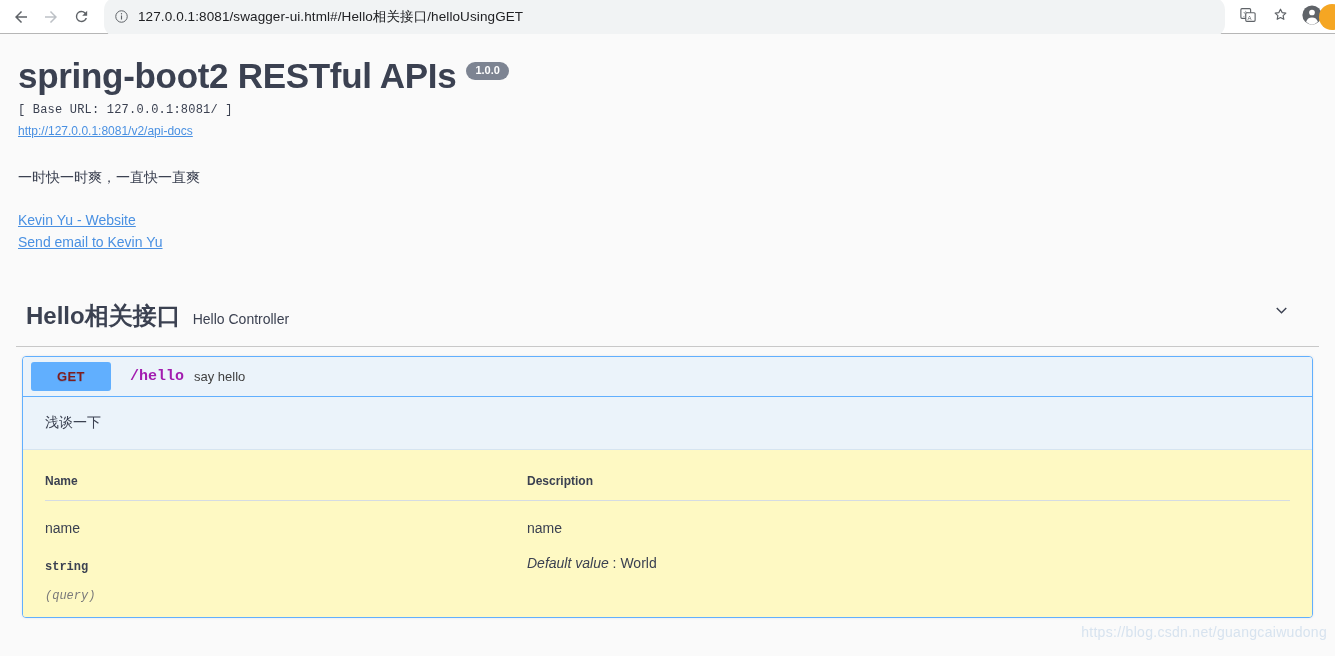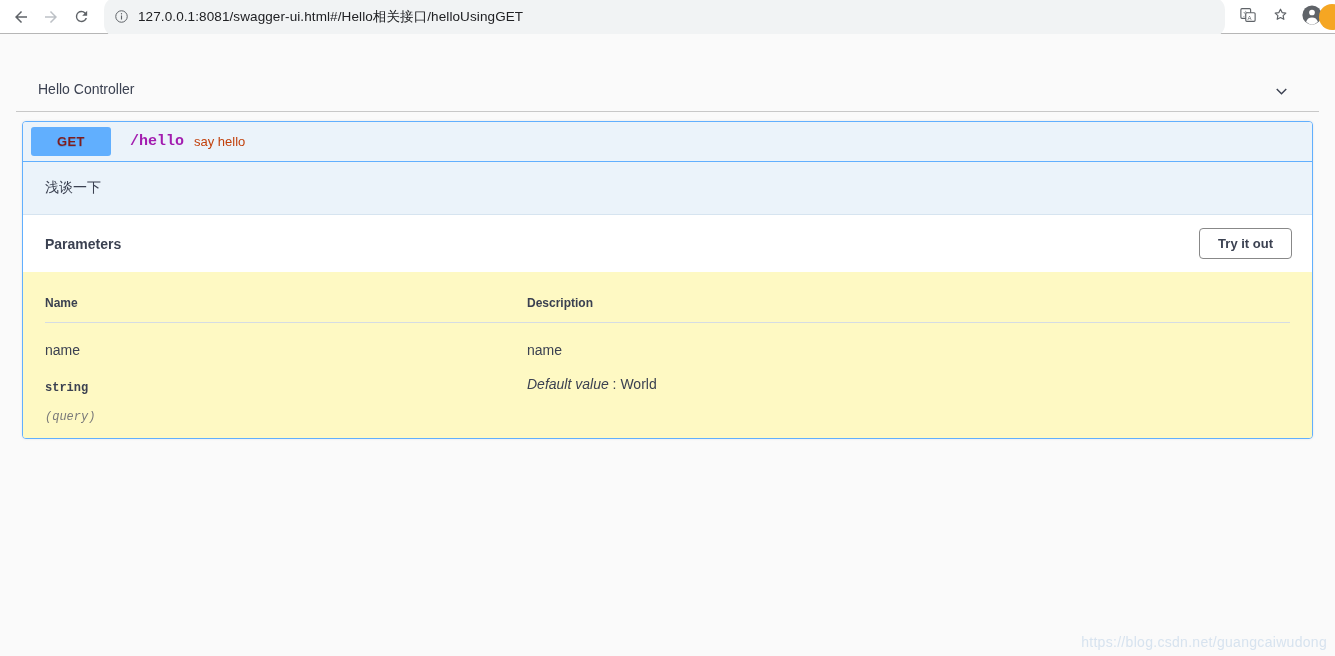--- a/index.html
+++ b/index.html
@@ -183,21 +183,21 @@
   }
   .op-path {
     font-family: "Liberation Mono", monospace;
     font-size: 15px;
     font-weight: bold;
     color: #a21caf;
     margin-left: 19px;
   }
   .op-summary {
     font-size: 13px;
-    color: #c2410c;
+    color: #404040;
     margin-left: 10px;
   }
   .op-description {
     background: #ebf3fa;
     padding: 17px 0 17px 22px;
     font-size: 14px;
     color: #3b4151;
     border-bottom: 1px solid #d6e4f0;
   }
   .op-section-head {
@@ -270,21 +270,21 @@
   .param-default {
     margin-top: 18px;
     font-size: 14px;
     color: #3b4151;
   }
   .param-default i { font-style: italic; }
 
   .watermark {
     position: absolute;
     right: 8px;
-    bottom: 6px;
+    bottom: 16px;
     font-size: 14px;
     color: #d7e3ef;
     font-family: "Liberation Sans", sans-serif;
     letter-spacing: 0.3px;
     pointer-events: none;
   }
 </style>
 </head>
 <body>
 
@@ -349,46 +349,56 @@
         </svg>
       </span>
     </div>
   </div>
   <div class="orange-sliver"></div>
 </div>
 
 <div class="page">
   <div class="wrap">
 
+    <div class="info-block">
+      <div class="title-row">
+        <h1 class="api-title">spring-boot2 RESTful APIs</h1>
+        <span class="version-badge">1.0.0</span>
+      </div>
+      <div class="base-url">[ Base URL: 127.0.0.1:8081/ ]</div>
+      <a class="api-doc-link" href="#">http://127.0.0.1:8081/v2/api-docs</a>
+      <div class="desc-zh">一时快一时爽，一直快一直爽</div>
+      <div class="contact-links">
+        <a href="#">Kevin Yu - Website</a>
+        <a href="#">Send email to Kevin Yu</a>
+      </div>
+    </div>
 
     <div class="tag-section">
       <div class="tag-header">
+        <span class="tag-name">Hello相关接口</span>
         <span class="tag-desc">Hello Controller</span>
         <span class="tag-toggle">
           <span>
             <svg width="17" height="17" viewBox="0 0 24 24">
               <path d="M6 9.2l6 6 6-6" fill="none" stroke="#3b4151" stroke-width="2" stroke-linecap="square"></path>
             </svg>
           </span>
         </span>
       </div>
 
       <div class="opblock">
         <div class="opblock-summary">
           <span class="method-badge">GET</span>
           <span class="op-path">/hello</span>
           <span class="op-summary">say hello</span>
         </div>
 
         <div class="op-description">浅谈一下</div>
 
-        <div class="op-section-head">
-          <span class="section-title">Parameters</span>
-          <button class="try-btn">Try it out</button>
-        </div>
 
         <div class="params-table">
           <div class="params-head">
             <div class="col-name th">Name</div>
             <div class="col-desc th">Description</div>
           </div>
           <div class="param-row">
             <div class="col-name">
               <div class="param-name">name</div>
               <div class="param-type">string</div>

